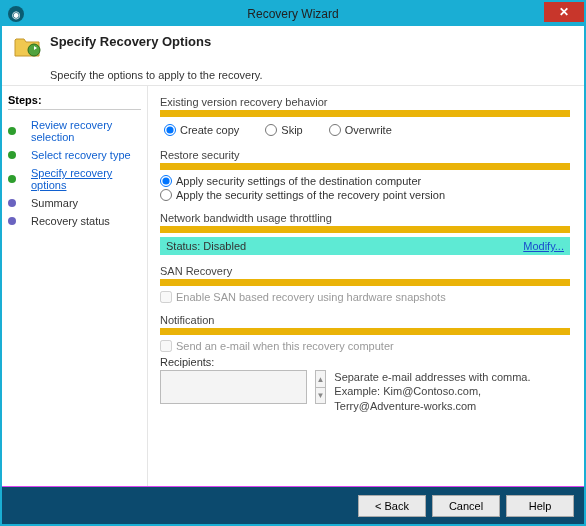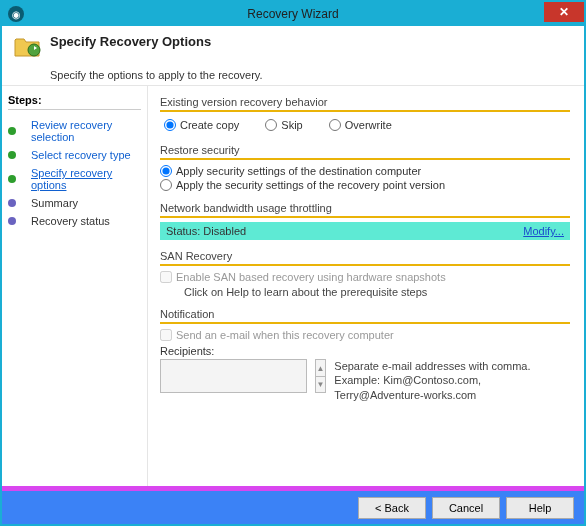--- a/index.html
+++ b/index.html
@@ -103,21 +103,21 @@
     flex: 1;
     padding: 10px 14px 10px 12px;
     color: #333;
     overflow-y: auto;
   }
   .group { margin-bottom: 10px; }
   .group-title {
     font-size: 11px;
     color: #444;
     margin-bottom: 4px;
-    border-bottom: 2px solid #eab308;
+    border-bottom: 7px solid #eab308;
     padding-bottom: 2px;
   }
   .radio-row {
     display: flex;
     gap: 26px;
     padding: 2px 4px;
   }
   .radio-opt, .check-opt {
     display: flex; align-items: center;
     font-size: 11px;
@@ -172,27 +172,27 @@
     height: 16px; font-size: 8px;
     display: flex; align-items: center; justify-content: center;
     background: #f4f4f4;
     color: #888;
   }
   .spinner div + div { border-top: 1px solid #bbb; }
   .recipients-hint { font-size: 11px; color: #444; line-height: 1.3; }
   
   .footer {
     height: 38px;
-    border-top: 5px solid #d946ef;
+    border-top: 1px solid #d946ef;
     display: flex;
     justify-content: flex-end;
     align-items: center;
     gap: 6px;
     padding: 0 10px;
-    background: #3b82f6;
+    background: #0c4a6e;
   }
   .footer button {
     min-width: 68px;
     height: 22px;
     font-size: 11px;
     background: #eaeaea;
     border: 1px solid #aaa;
     cursor: pointer;
     font-family: inherit;
   }
@@ -288,21 +288,20 @@
         <span class="modify-link">Modify...</span>
       </div>
     </div>
 
     <div class="group">
       <div class="group-title">SAN Recovery</div>
       <label class="check-opt disabled">
         <input type="checkbox" disabled="" style="">
         <span>Enable SAN based recovery using hardware snapshots</span>
       </label>
-      <div class="help-line">Click on Help to learn about the prerequisite steps</div>
     </div>
 
     <div class="group">
       <div class="group-title">Notification</div>
       <label class="check-opt disabled">
         <input type="checkbox" disabled="" style="">
         <span>Send an e-mail when this recovery computer</span>
       </label>
       <div style="margin-top:3px">Recipients:</div>
       <div class="recipients-row">

